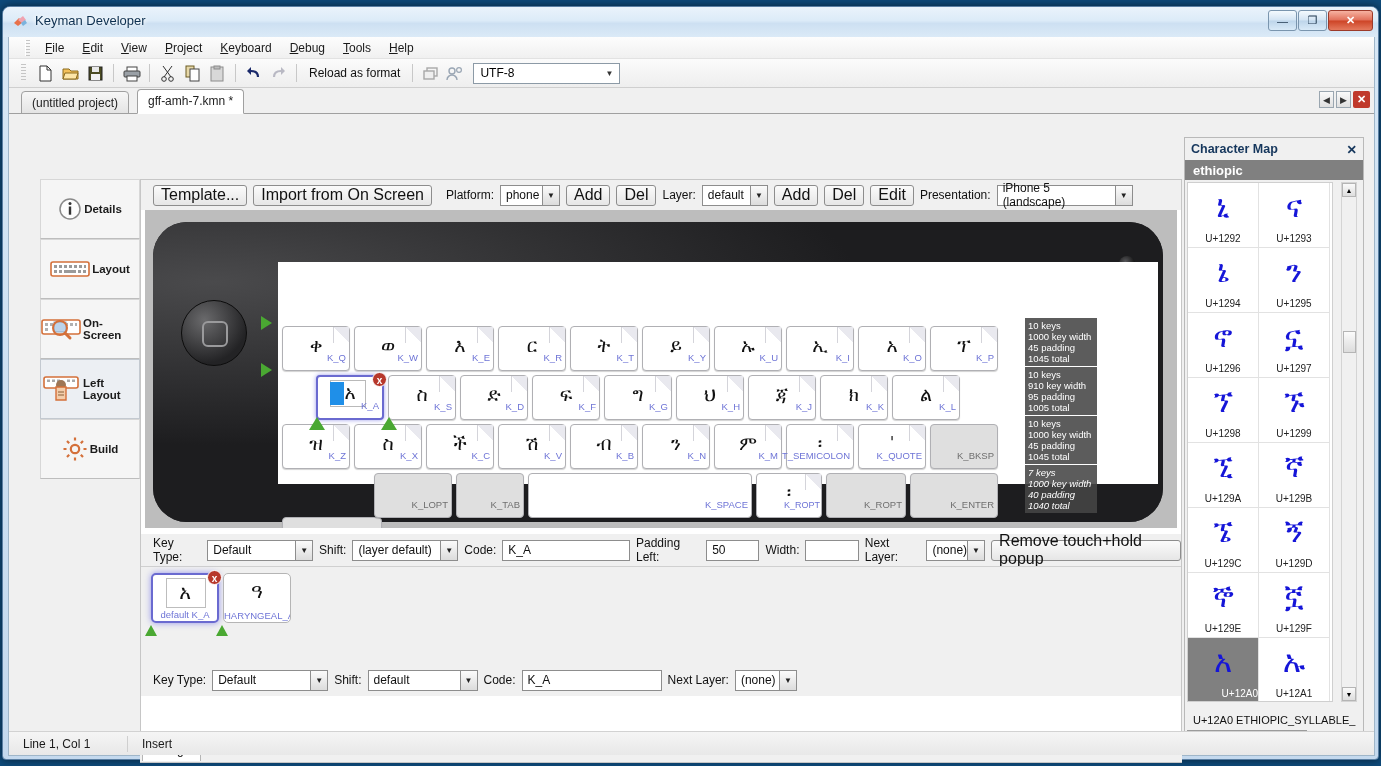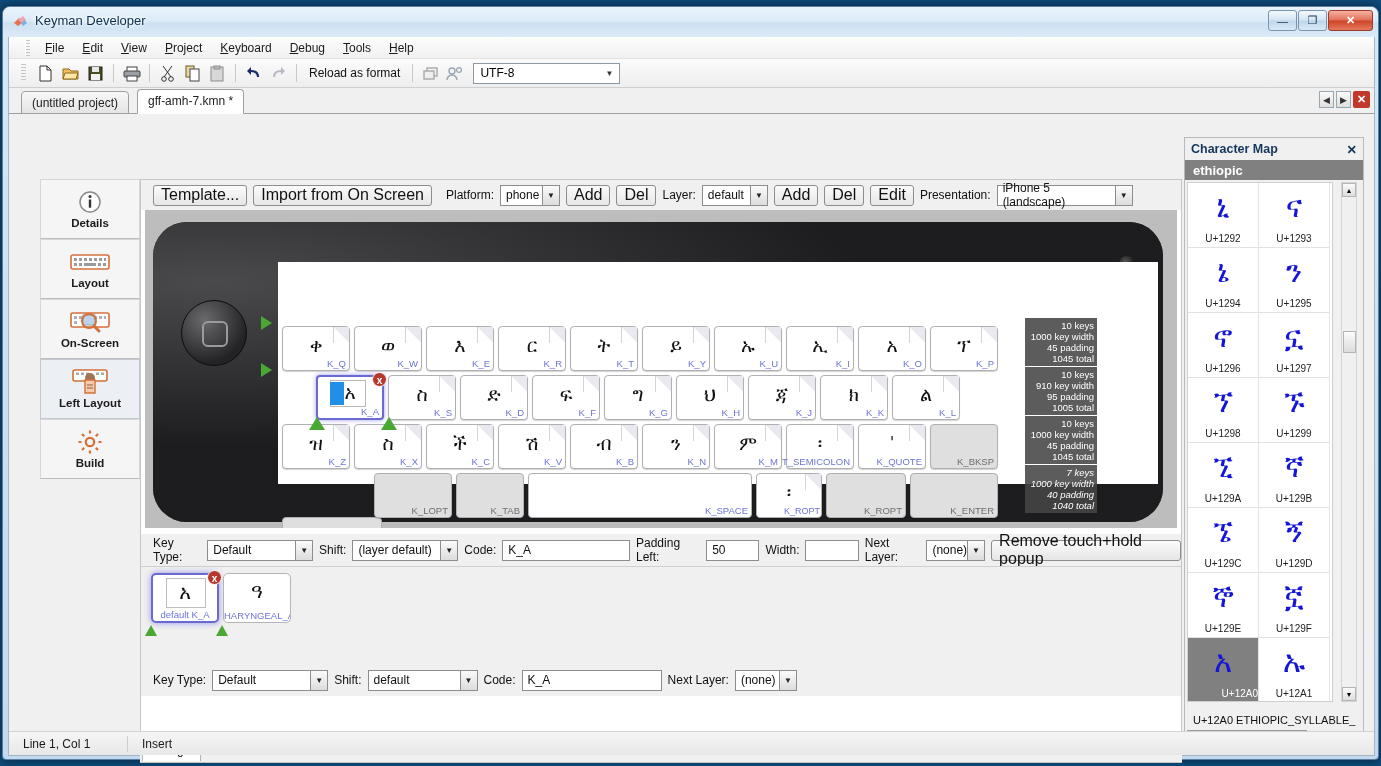--- a/index.html
+++ b/index.html
@@ -118,21 +118,21 @@
 
   
   #body { position: absolute; left: 0; top: 100px; right: 0; bottom: 24px; }
 
   
   #rail { position: absolute; left: 31px; top: 42px; width: 100px; }
   .railitem {
     width: 100px; height: 60px;
     border: 1px solid #d7d7d7; border-bottom: 1px solid #bdbdbd;
     background: #f5f5f5;
-    display: flex; flex-direction: column; align-items: center; justify-content: center;
+    display: flex; flex-direction: row; align-items: center; justify-content: center;
     gap: 2px;
   }
   .railitem.sel { background: #eceff3; border: 1px solid #c3c9d0; }
   .railitem .lbl { font-size: 11.5px; font-weight: bold; color: #1b1b1b; }
   .railicon { height: 26px; display:flex;align-items:center;justify-content:center; }
   #editorwrap {
     position: absolute; left: 131px; top: 42px; width: 1042px; height: 556px;
     background: #fff; border: 1px solid #c6c6c6;
   }
   #toolrow {
@@ -213,21 +213,21 @@
     background: #fff;
     box-shadow: 0 1px 1px rgba(0,0,0,.18);
   }
   .key.special { background: #dfdfdf; }
   .key .cap {
     position: absolute; left: 0; right: 0; top: 7px;
     text-align: center; font-size: 19px; color: #111;
     font-family: "DejaVu Sans", sans-serif; line-height: 22px;
   }
   .key .code {
-    position: absolute; right: 3px; bottom: 1px;
+    position: absolute; right: 3px; bottom: 7px;
     font-size: 9.5px; color: #6e74d6;
     font-family: "Liberation Sans", sans-serif;
     white-space: nowrap; overflow: hidden; padding-left: 29px;
   }
   .key.special .code { color: #6f6f6f; }
   .key .fold {
     position: absolute; right: 0; top: 0; width: 16px; height: 16px;
     background: linear-gradient(225deg,#e9e9ef 0 50%, transparent 50%);
     border-left: 1px solid #d4d4da;
   }
@@ -258,21 +258,20 @@
   }
   .tri-right {
     width:0;height:0;border-top:7px solid transparent;border-bottom:7px solid transparent;
     border-left: 11px solid #4aa832;
   }
   .rowinfo {
     position: absolute; width: 72px;
     background: rgba(70,70,70,.88); color: #fff;
     font-size: 9.5px; line-height: 11px; padding: 2px 3px;
     font-family: "Liberation Sans", sans-serif;
-    text-align: right;
   }
 
   
   .proprow { height: 32px; display: flex; align-items: center; gap: 6px; padding-left: 12px;
     background: #f0f0f0; }
 
   
   #popupeditor {
     position: relative; height: 98px; background: #f0f0f0; margin: 0;
     border-top: 1px solid #d0d0d0;

